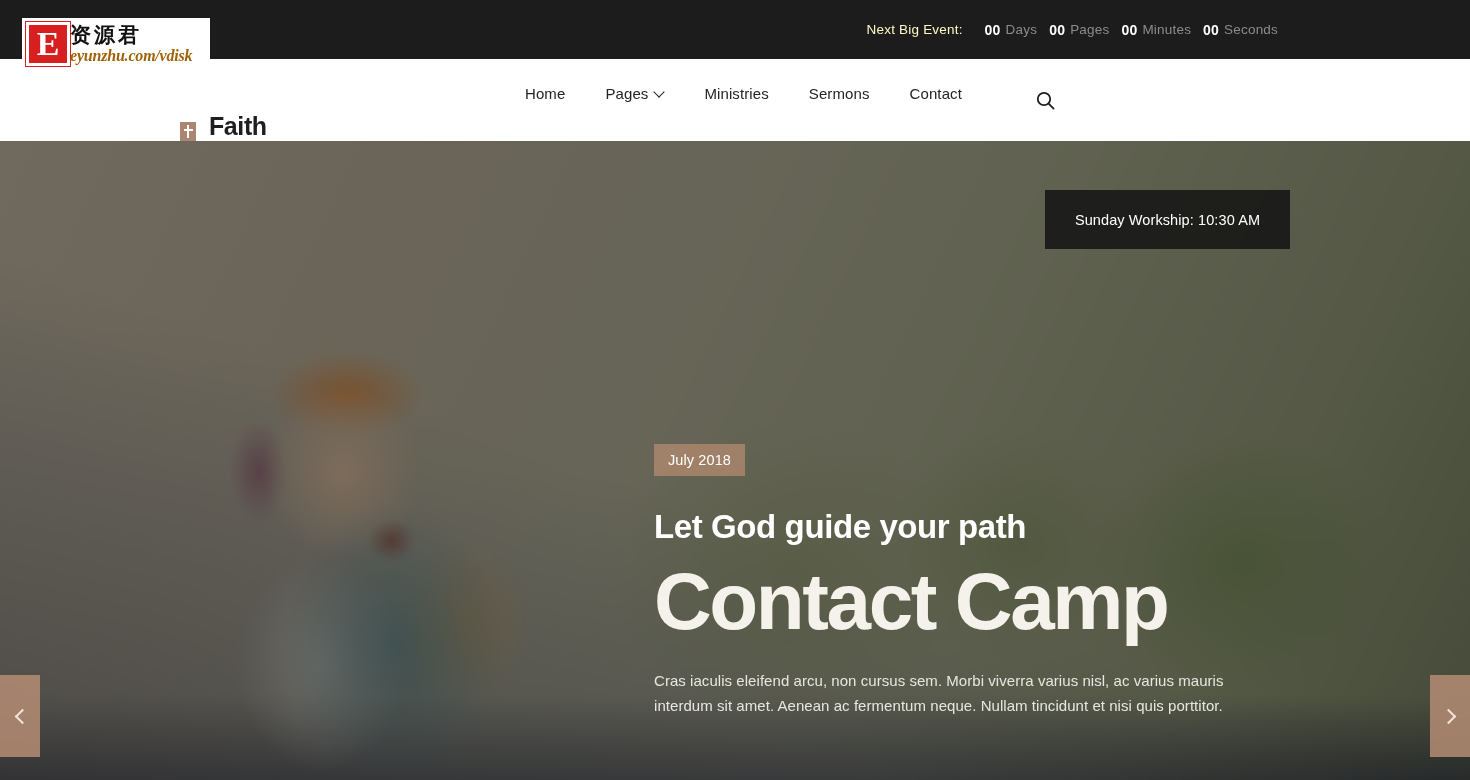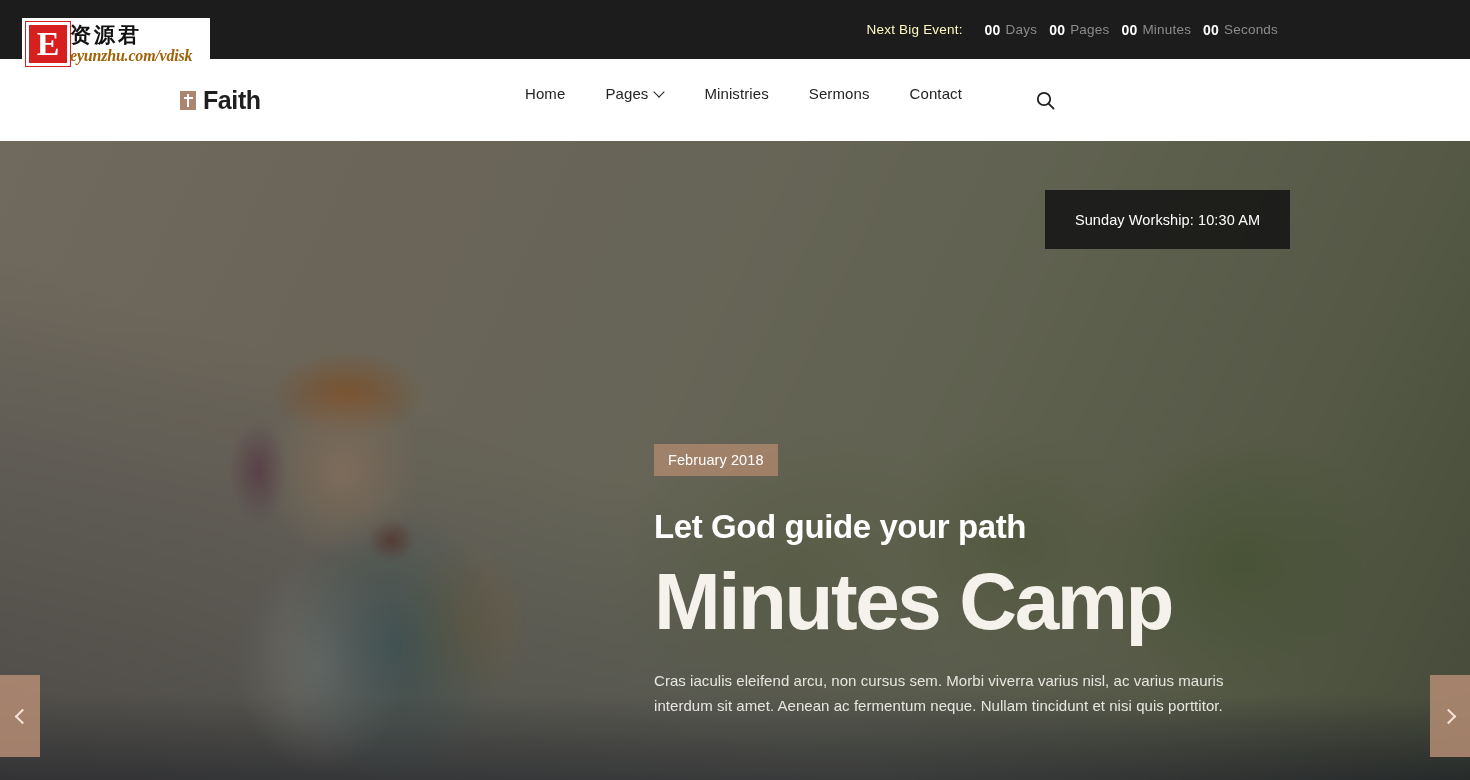--- a/index.html
+++ b/index.html
@@ -66,21 +66,21 @@
 
   
   .header {
     position:absolute; top:59px; left:0;
     width:1470px; height:82px;
     background:#ffffff;
     z-index:25;
   }
   .brand {
     position:absolute; left:180px; top:0; height:82px;
-    display:flex; align-items:center; gap:7px;
+    display:flex; align-items:flex-end; gap:13px;
     text-decoration:none;
   }
   .brand-mark {
     width:16px; height:19px;
     background:#ab8570;
     position:relative;
     flex:0 0 auto;
   }
   .brand-mark::before {
     content:""; position:absolute;
@@ -302,23 +302,23 @@
 
   <button class="donate-btn">Send Donations</button>
 
   <div class="hero">
     <div class="hero-photo"></div>
     <div class="hero-overlay"></div>
 
     <div class="hero-badge-time">Sunday Workship: 10:30 AM</div>
 
     <div class="hero-content">
-      <div class="hero-date">February 2018</div>
+      <div class="hero-date">July 2018</div>
       <div class="hero-sub">Let God guide your path</div>
-      <div class="hero-title">Minutes Camp</div>
+      <div class="hero-title">Contact Camp</div>
       <div class="hero-desc">Cras iaculis eleifend arcu, non cursus sem. Morbi viverra varius nisl, ac varius mauris interdum sit amet. Aenean ac fermentum neque. Nullam tincidunt et nisi quis porttitor.</div>
     </div>
 
     <div class="arrow arrow-prev">
       <i></i>
     </div>
     <div class="arrow arrow-next">
       <i></i>
     </div>
   </div>

